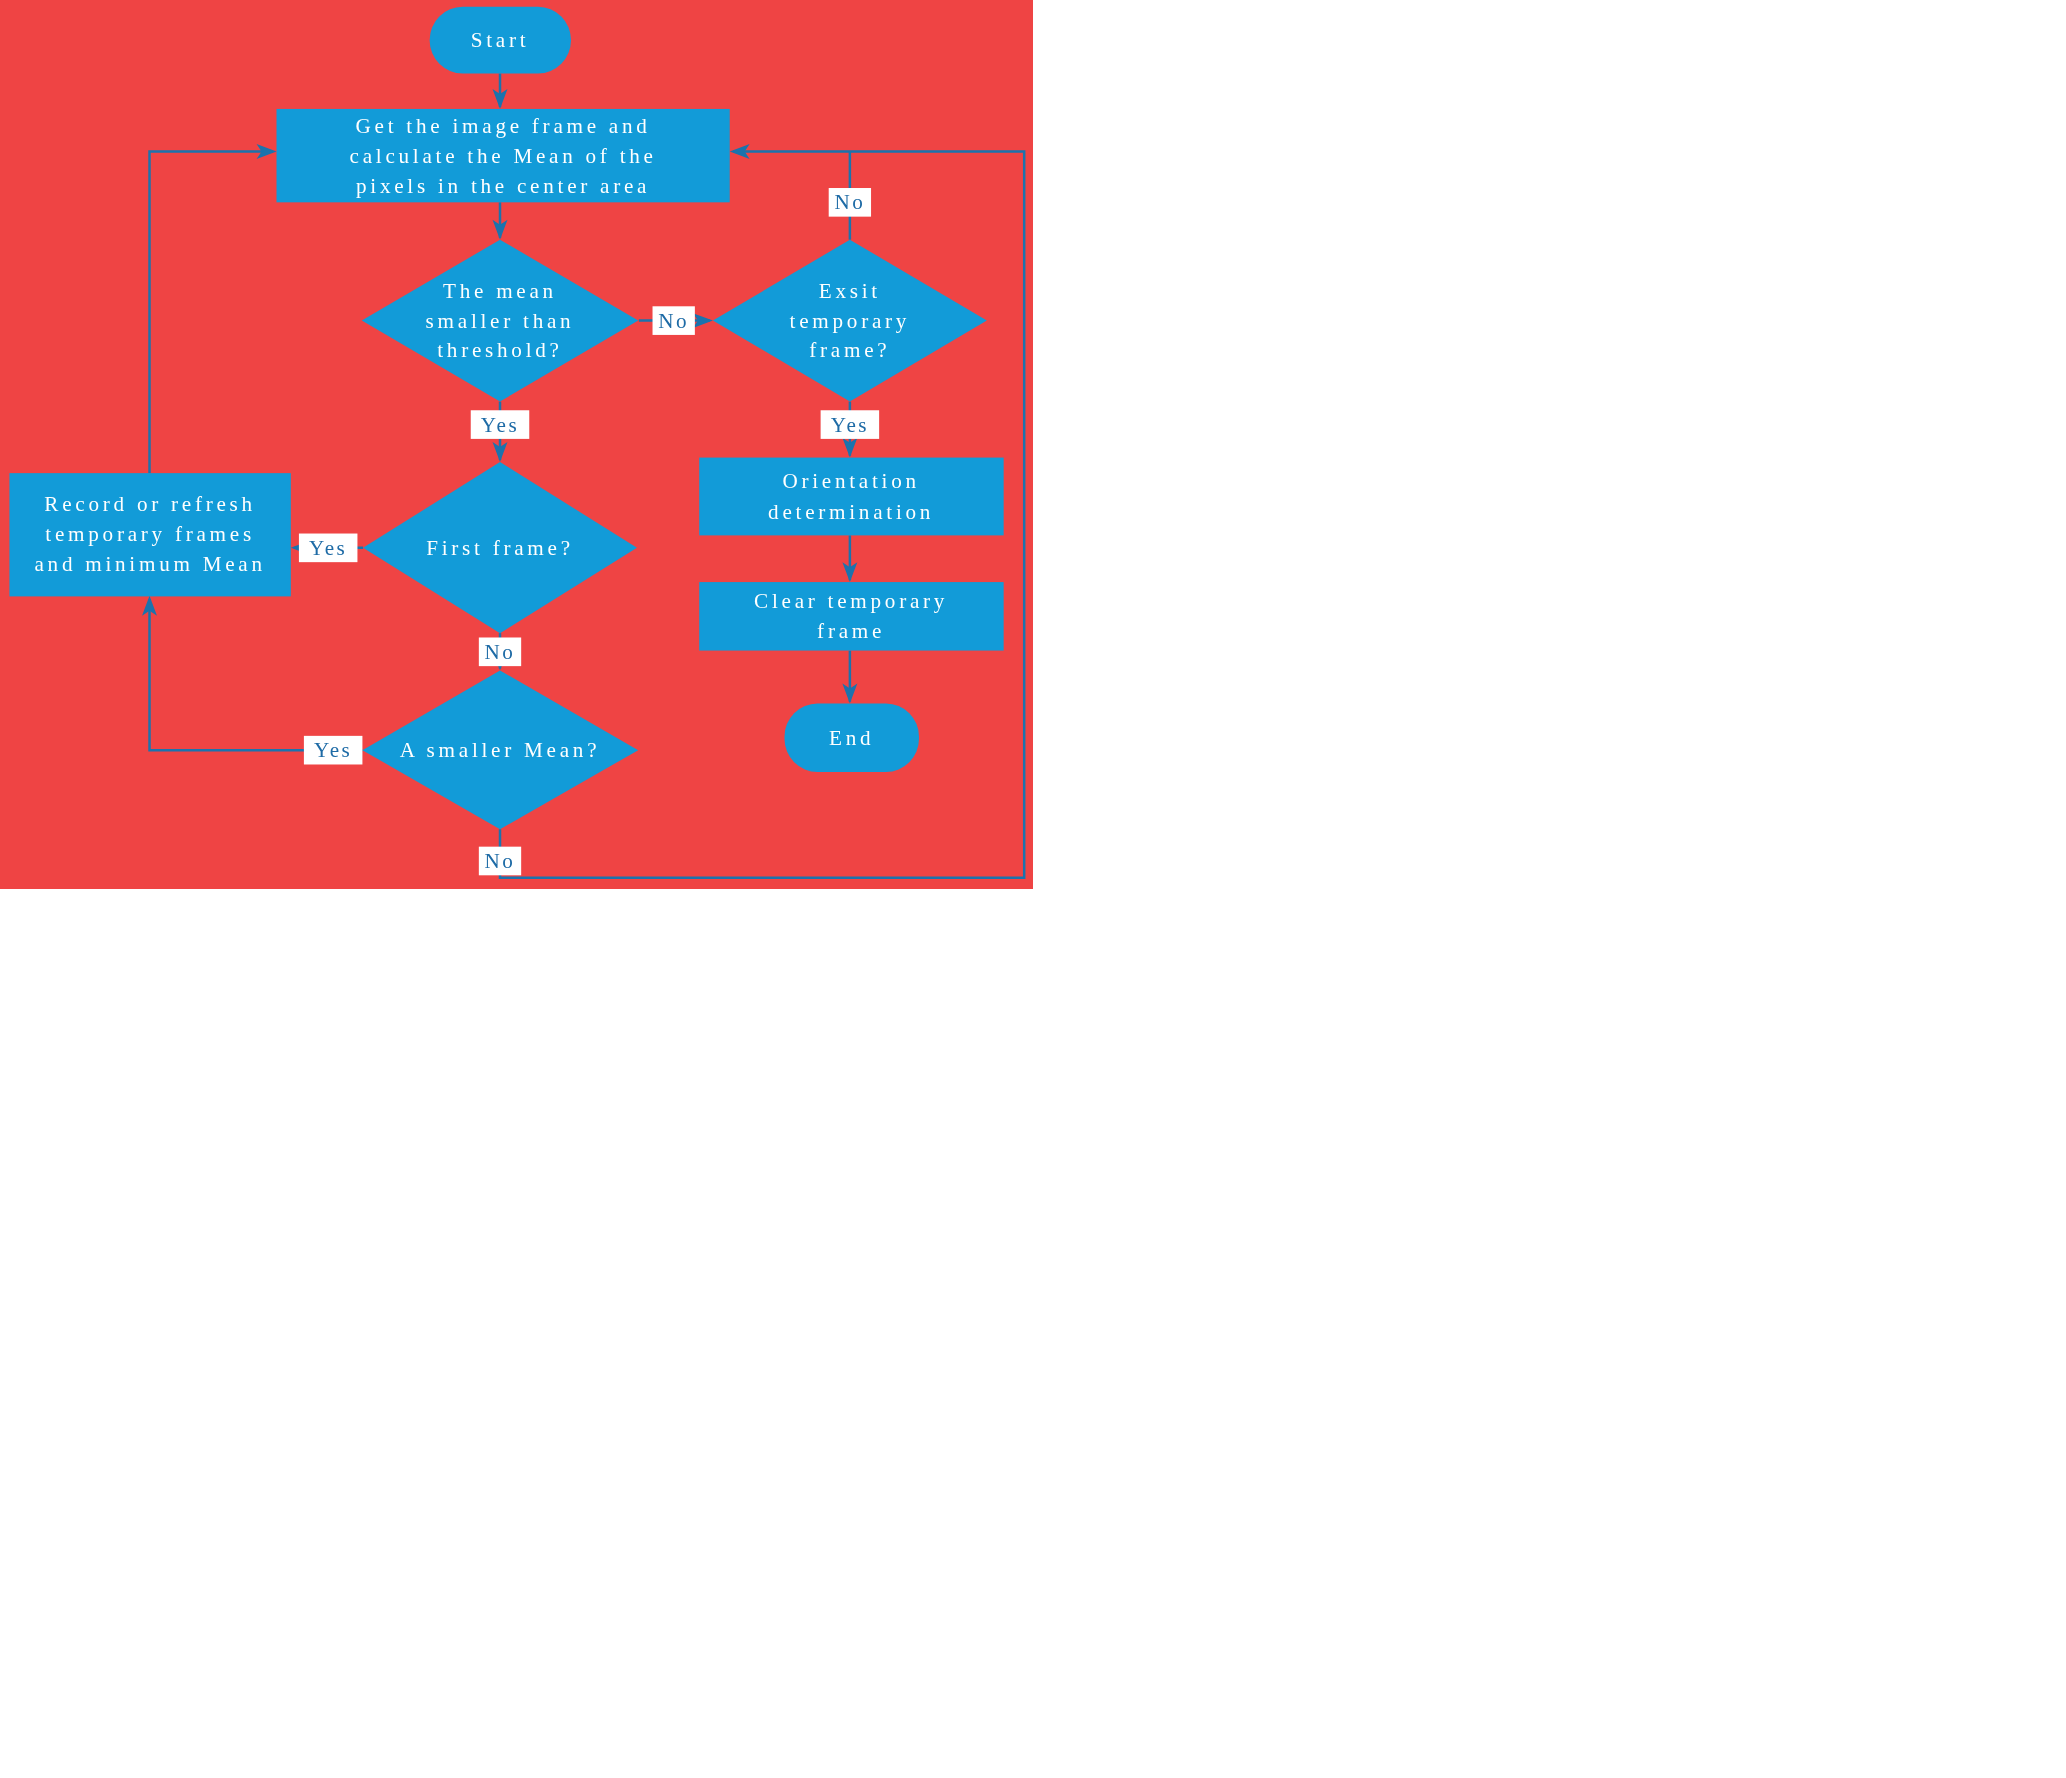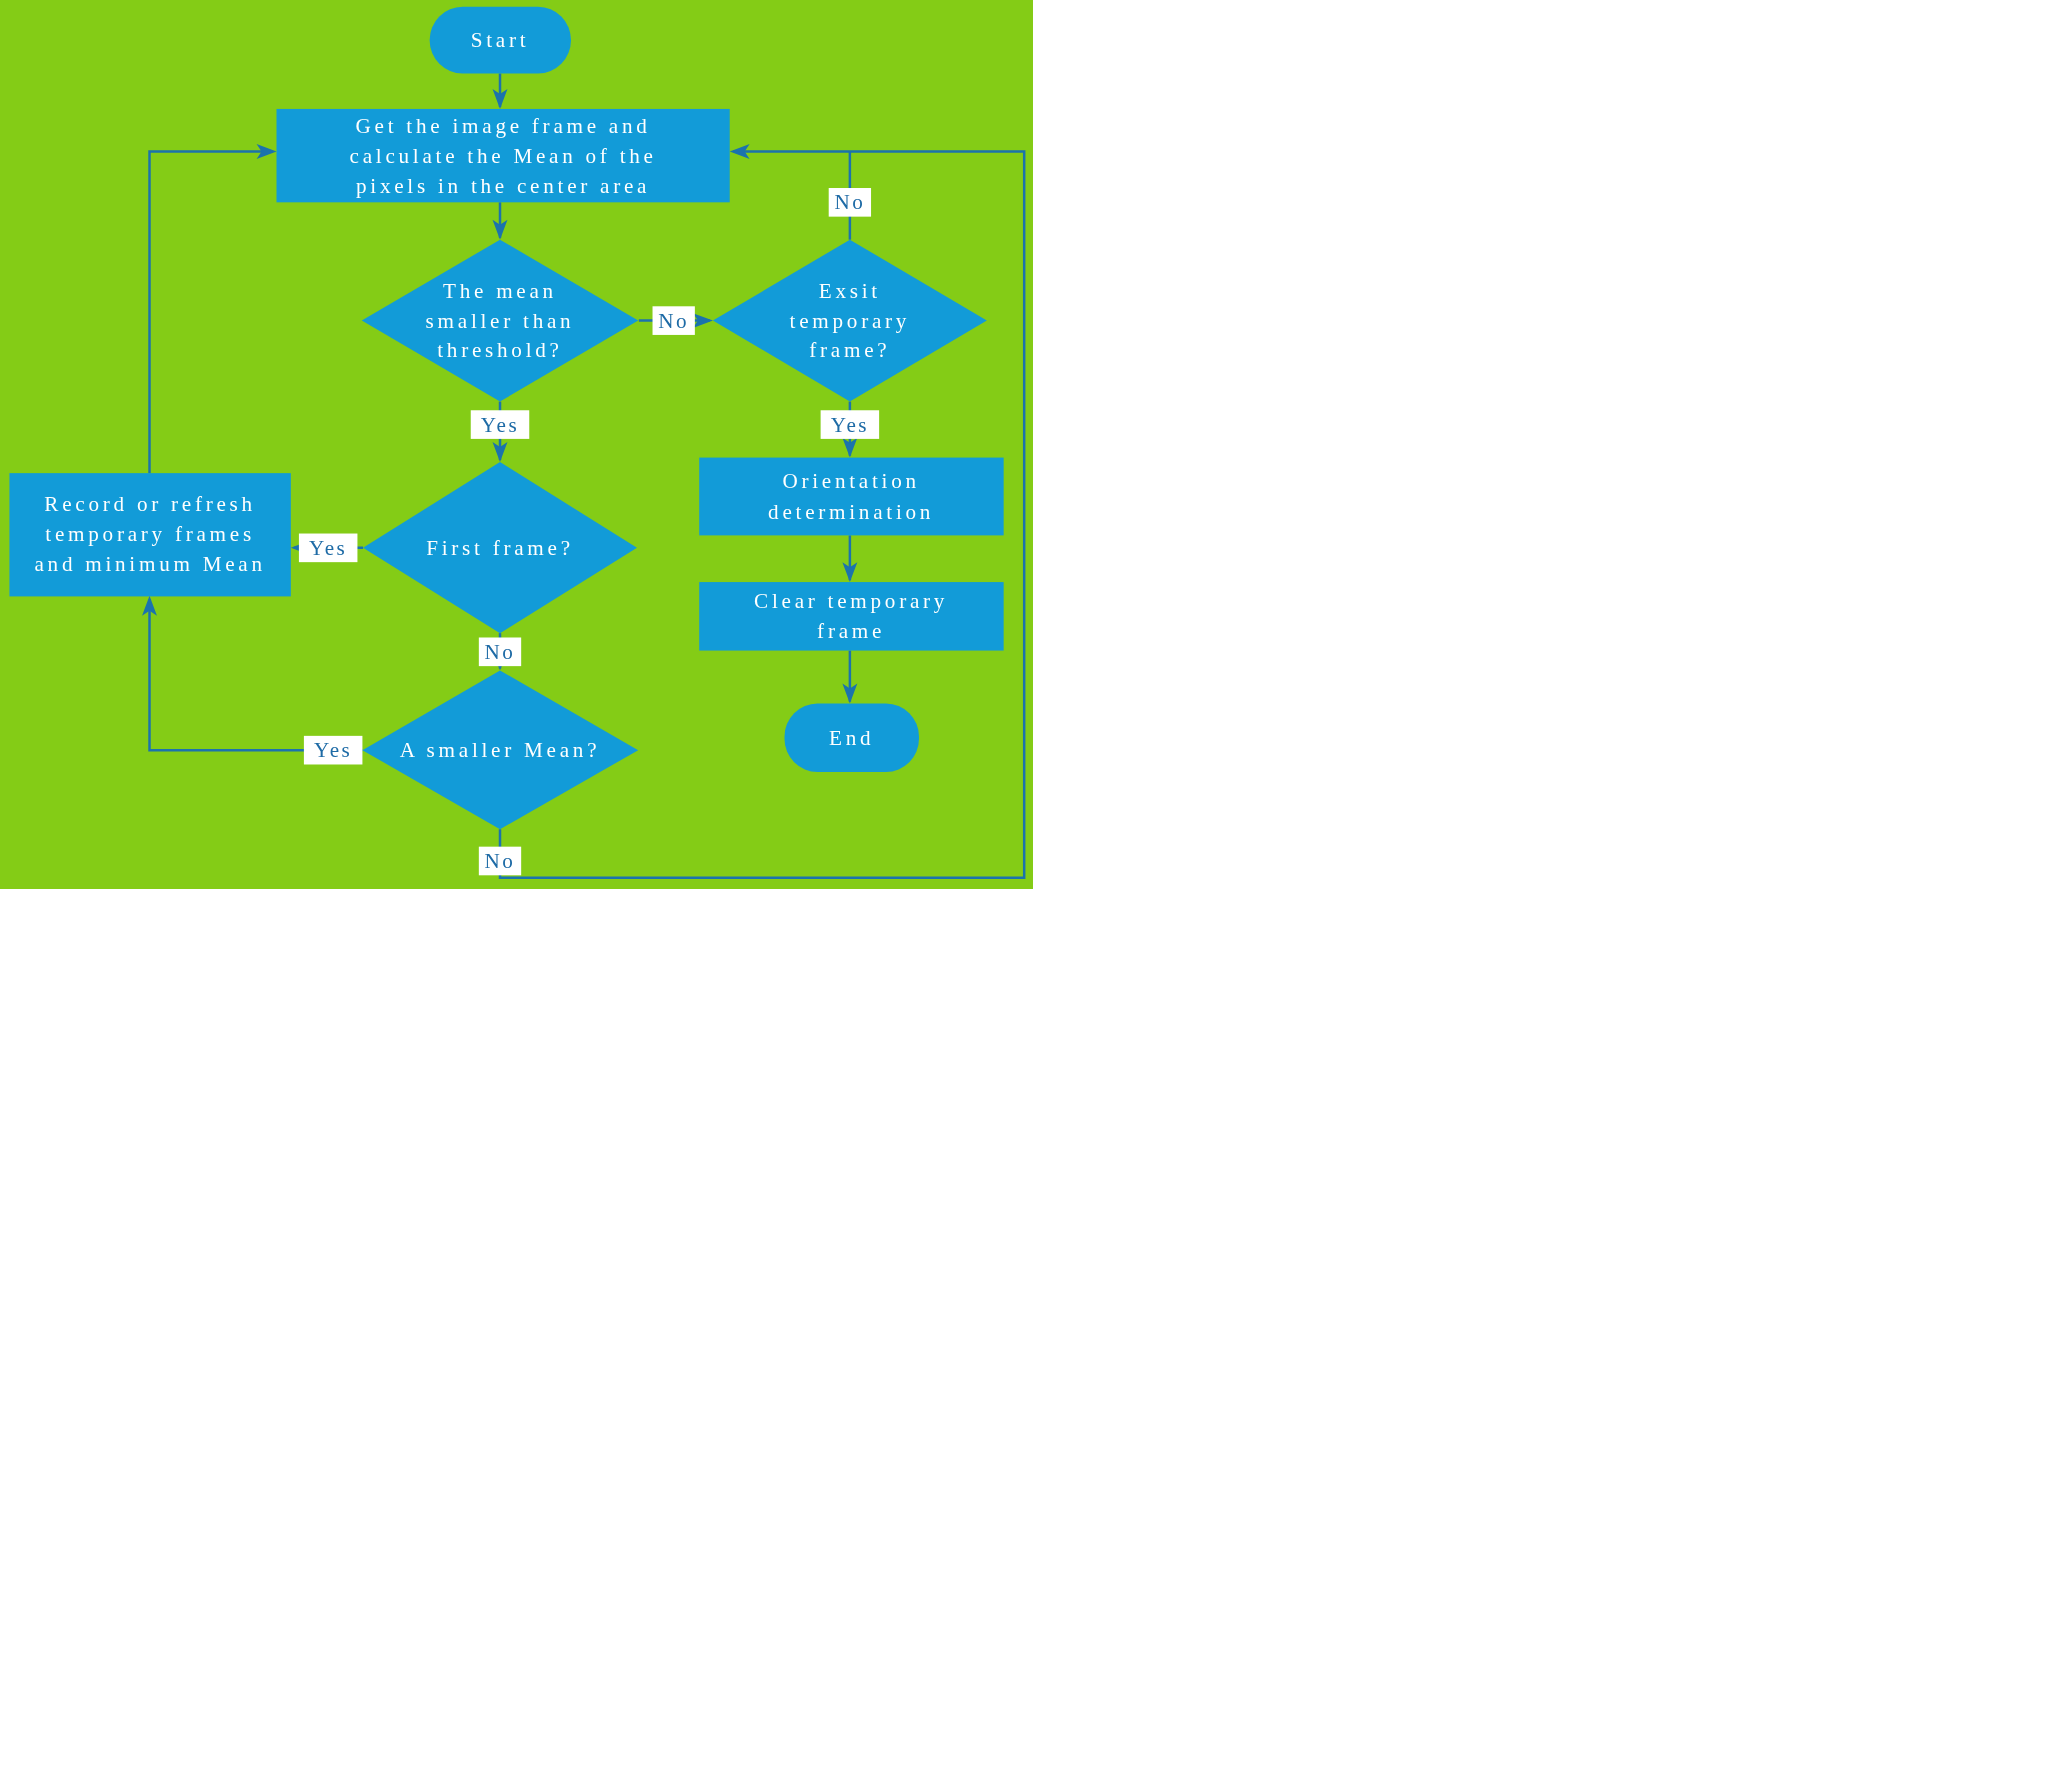--- a/index.html
+++ b/index.html
@@ -4,21 +4,21 @@
 <style>
   html, body {
     margin: 0;
     padding: 0;
     background: #ffffff;
   }
   .stage {
     position: relative;
     width: 1033px;
     height: 889px;
-    background: #84cc16;
+    background: #ef4444;
     font-family: "Liberation Serif", "DejaVu Serif", serif;
   }
   svg { display: block; }
   .edge {
     fill: none;
     stroke: #1b73ad;
     stroke-width: 4px;
   }
   .arrowhead { fill: #1b73ad; stroke: none; }
   .node-fill { fill: #129bd8; stroke: none; }

